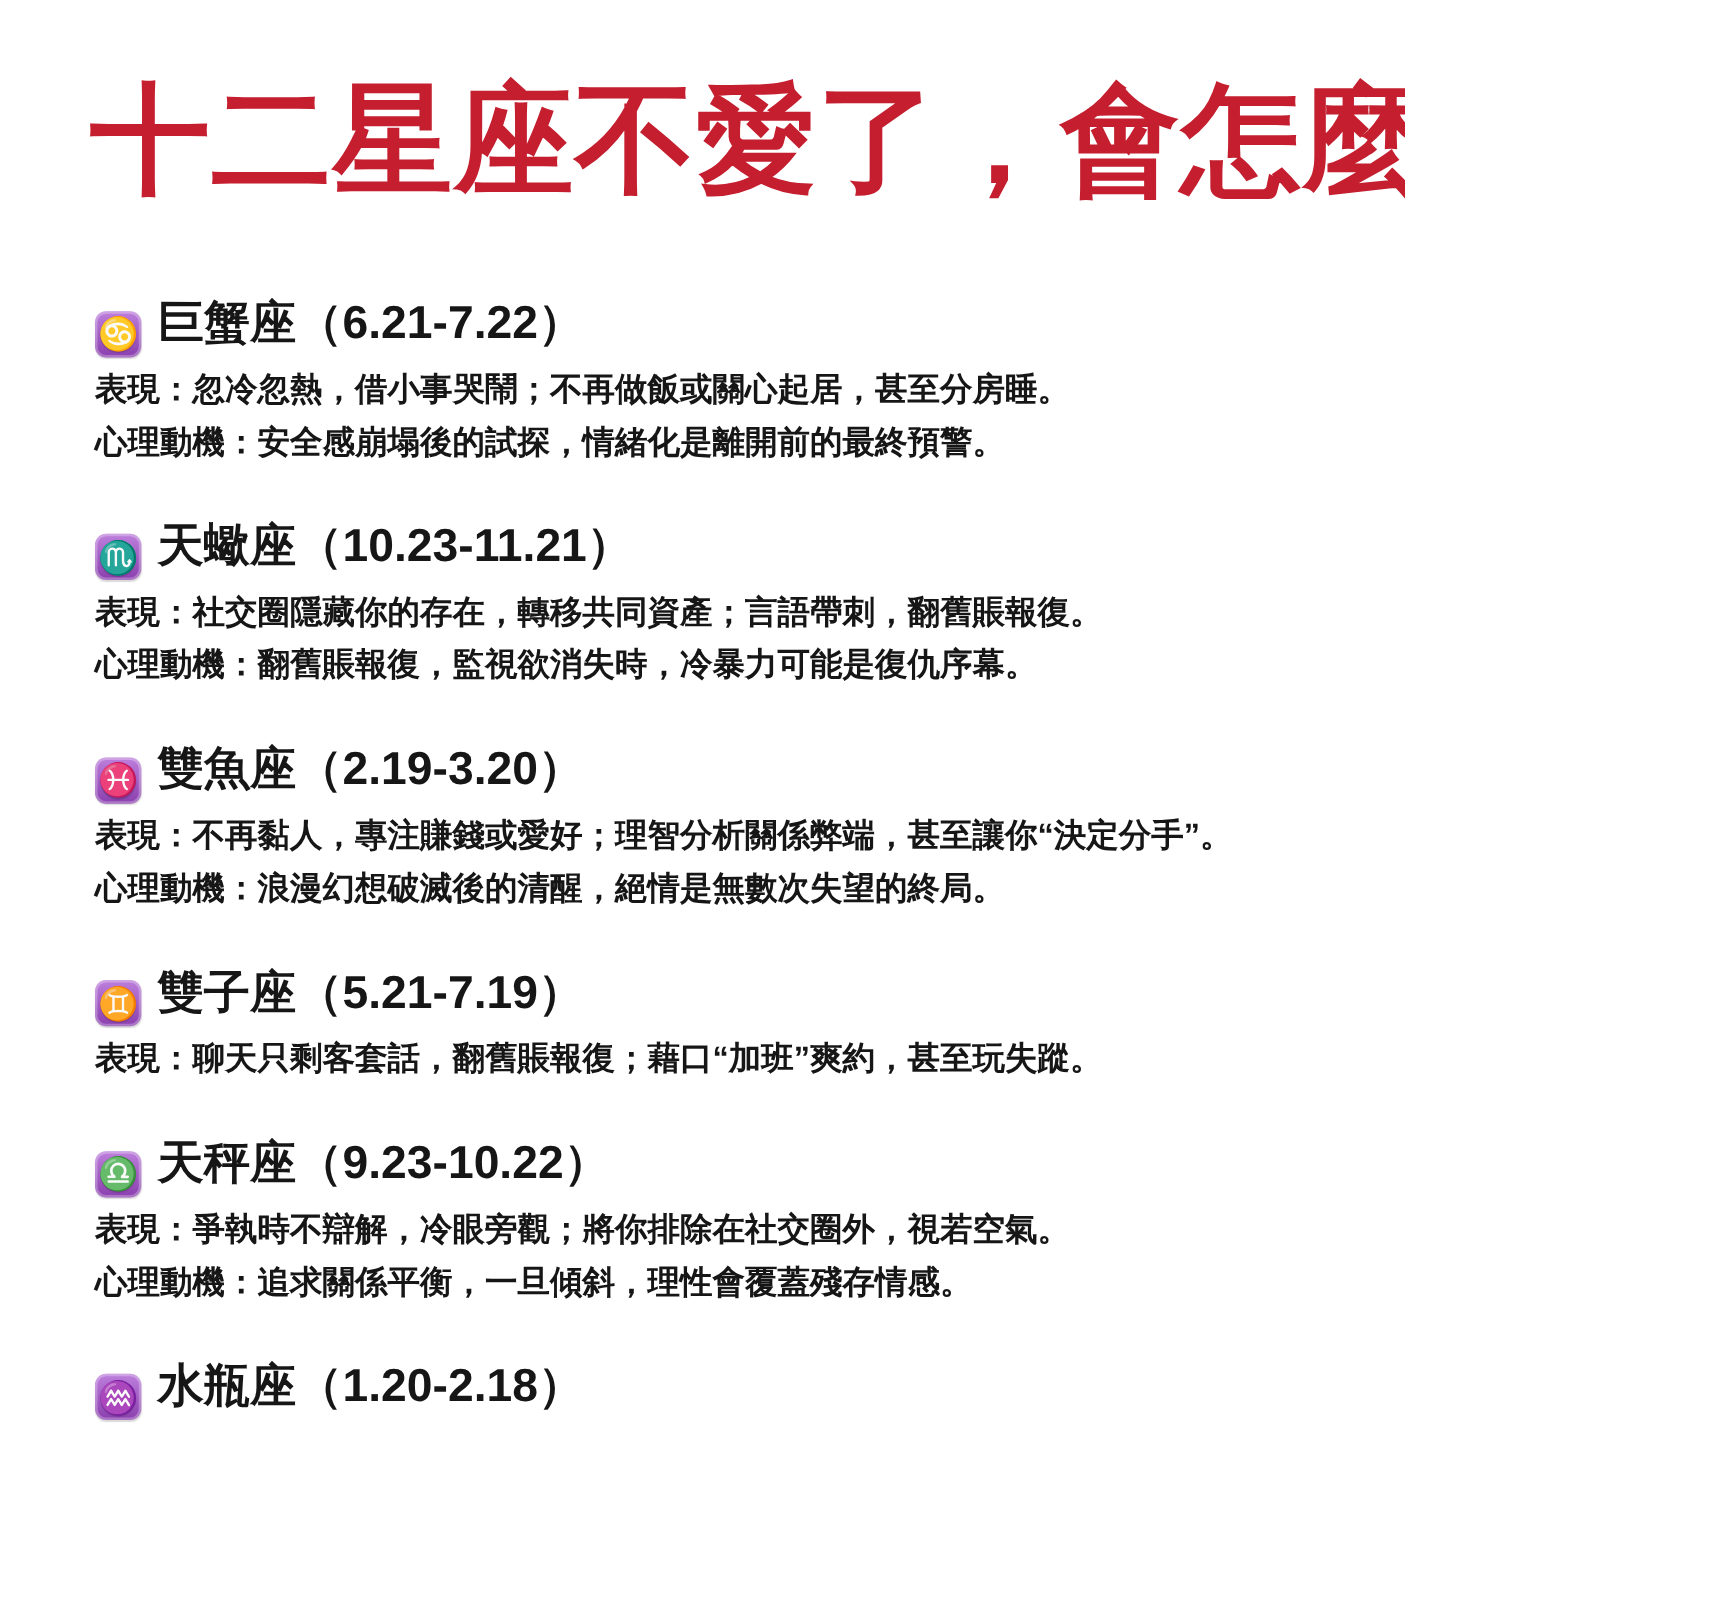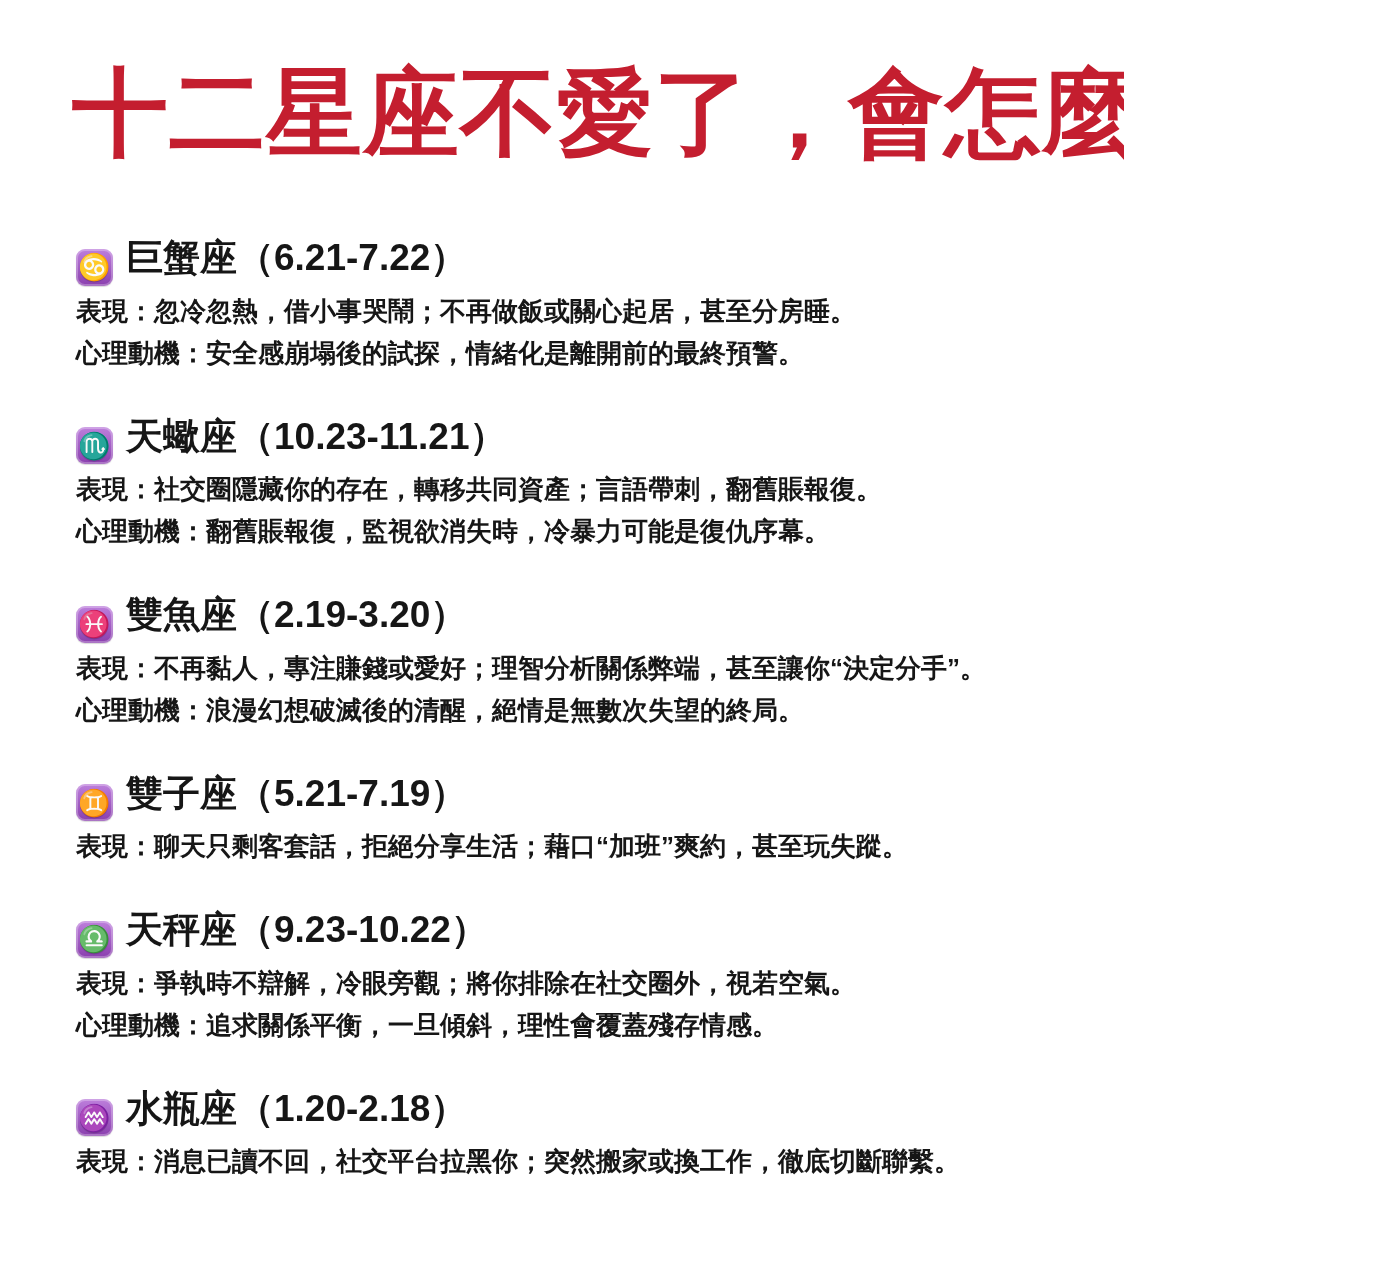--- a/index.html
+++ b/index.html
@@ -112,36 +112,35 @@
       <p class="sign-line">表現：不再黏人，專注賺錢或愛好；理智分析關係弊端，甚至讓你“決定分手”。</p>
       <p class="sign-line">心理動機：浪漫幻想破滅後的清醒，絕情是無數次失望的終局。</p>
     </section>
 
     <section class="sign">
       <h2 class="sign-header">
         <span class="emoji">
             <span class="emoji-glyph">♊</span>
           </span><span class="sign-name">雙子座</span><span class="sign-dates">（5.21-7.19）</span>
       </h2>
-      <p class="sign-line">表現：聊天只剩客套話，拒絕分享生活；藉口“加班”爽約，甚至玩失蹤。</p>
+      <p class="sign-line">表現：聊天只剩客套話，翻舊賬報復；藉口“加班”爽約，甚至玩失蹤。</p>
     </section>
 
     <section class="sign">
       <h2 class="sign-header">
         <span class="emoji">
             <span class="emoji-glyph">♎</span>
           </span><span class="sign-name">天秤座</span><span class="sign-dates">（9.23-10.22）</span>
       </h2>
       <p class="sign-line">表現：爭執時不辯解，冷眼旁觀；將你排除在社交圈外，視若空氣。</p>
       <p class="sign-line">心理動機：追求關係平衡，一旦傾斜，理性會覆蓋殘存情感。</p>
     </section>
 
     <section class="sign">
       <h2 class="sign-header">
         <span class="emoji">
             <span class="emoji-glyph">♒</span>
           </span><span class="sign-name">水瓶座</span><span class="sign-dates">（1.20-2.18）</span>
       </h2>
-      <p class="sign-line">表現：消息已讀不回，社交平台拉黑你；突然搬家或換工作，徹底切斷聯繫。</p>
     </section>
 
   </div>
 </div>
 
 </body></html>

